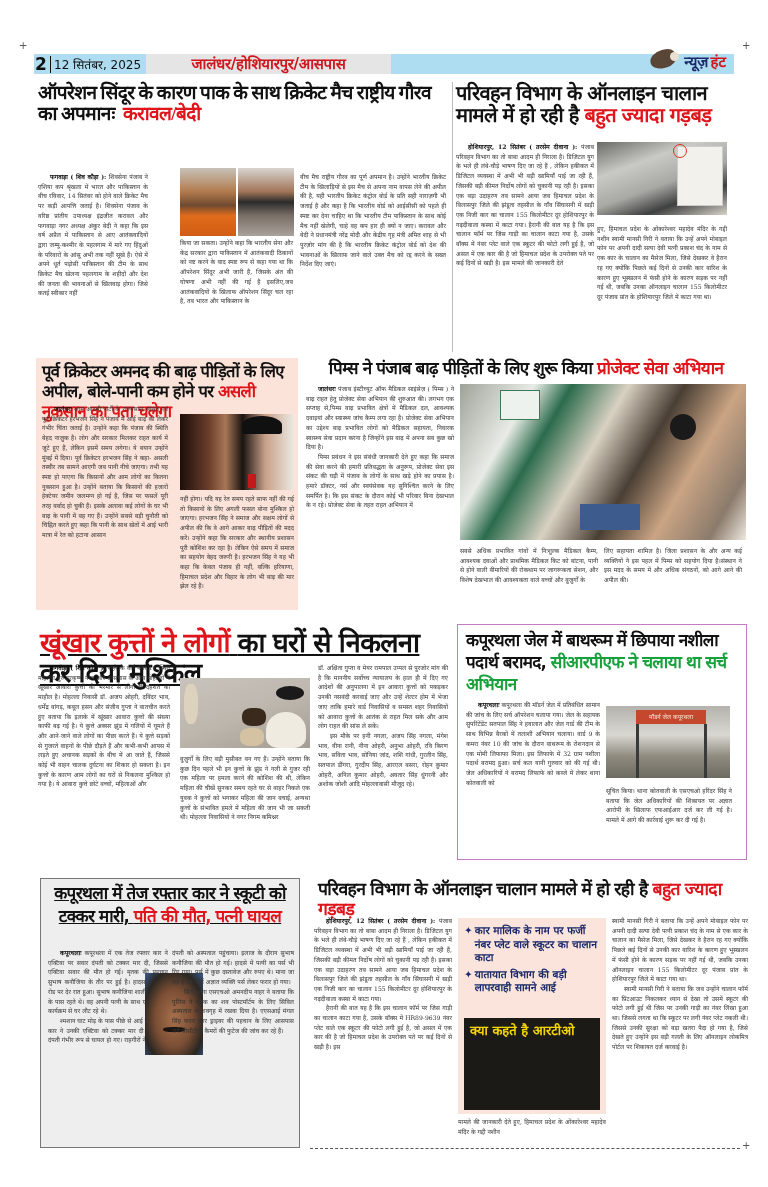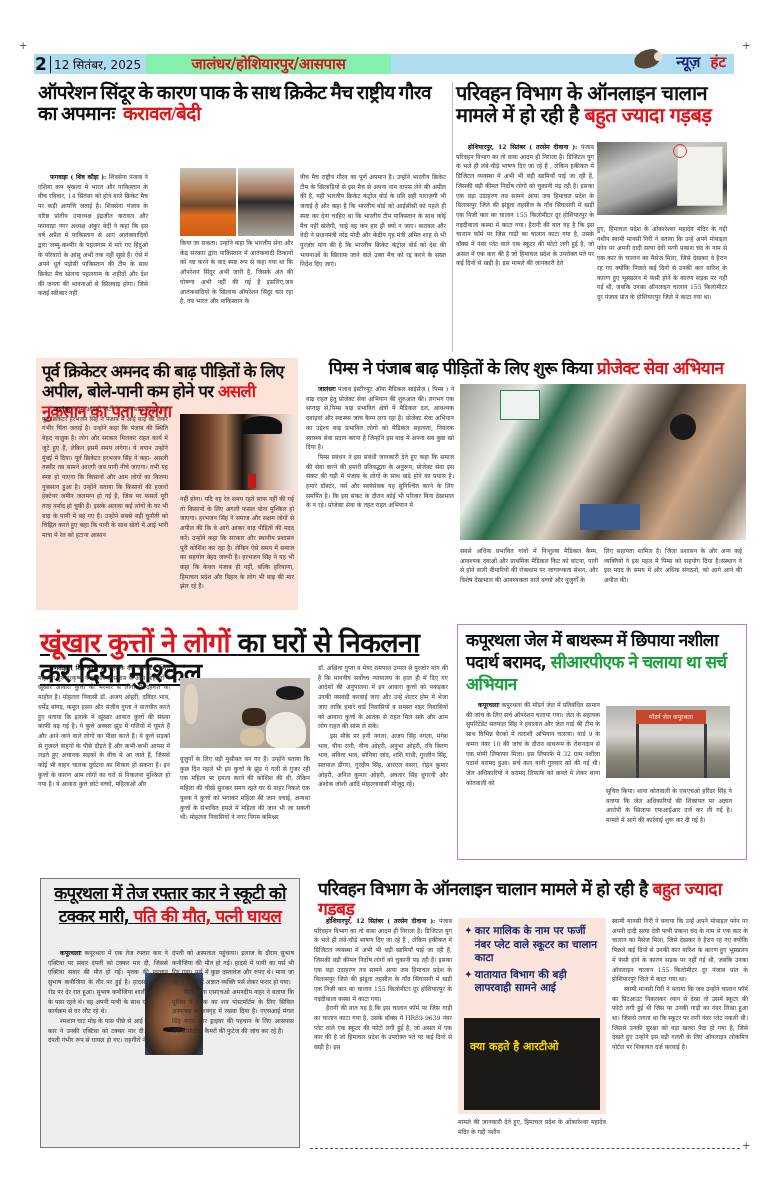--- a/index.html
+++ b/index.html
@@ -1,22 +1,22 @@
 <!DOCTYPE html>
 <html><head>
 <meta charset="utf-8">
 <style>
   * { box-sizing: border-box; margin: 0; padding: 0; }
   body { width: 768px; height: 1187px; background: #fff; font-family: "DejaVu Serif", serif; color: #222; position: relative; overflow: hidden; }
   .crop { position: absolute; font-family: "DejaVu Sans", sans-serif; font-size: 10px; color: #555; }
   .masthead { position: absolute; left: 34px; top: 54px; width: 700px; height: 20px; background: #aedcf0; display: flex; align-items: center; }
   .masthead .pnum { font-family: "DejaVu Sans", sans-serif; font-weight: bold; font-size: 17px; color: #111; width: 14px; text-align: center; line-height: 20px; }
   .masthead .pdate { font-family: "DejaVu Sans", sans-serif; font-size: 12px; color: #111; border-left: 1px solid #111; padding-left: 3px; margin-left: 2px; width: 100px; }
-  .masthead .section { position: absolute; left: 112px; width: 245px; height: 20px; background: #86efac; color: #d0161e; font-family: "DejaVu Sans", sans-serif; font-weight: bold; font-size: 15px; text-align: center; line-height: 20px; letter-spacing: -0.3px; }
-  .masthead .brand { position: absolute; right: 8px; top: -6px; display: flex; align-items: flex-end; gap: 10px; }
+  .masthead .section { position: absolute; left: 112px; width: 245px; height: 20px; background: #e5e5e5; color: #d0161e; font-family: "DejaVu Sans", sans-serif; font-weight: bold; font-size: 15px; text-align: center; line-height: 20px; letter-spacing: -0.3px; }
+  .masthead .brand { position: absolute; right: 8px; top: -6px; display: flex; align-items: flex-end; gap: 2px; }
   .brand .bird { width: 36px; height: 24px; position: relative; }
   .brand .bird::before { content: ""; position: absolute; left: 4px; top: 2px; width: 26px; height: 18px; background: #5a4636; border-radius: 60% 40% 50% 50%; transform: rotate(-15deg); }
   .brand .bird::after { content: ""; position: absolute; left: 24px; top: 4px; width: 9px; height: 9px; background: #e8e0d0; border-radius: 50%; }
   .brand .name1 { font-family: "DejaVu Sans", sans-serif; font-weight: bold; font-size: 15px; color: #1b2a6b; line-height: 20px; }
   .brand .name2 { font-family: "DejaVu Sans", sans-serif; font-weight: bold; font-size: 15px; color: #d0161e; line-height: 20px; text-align: right; }
 
   .hl { font-family: "DejaVu Sans Condensed", "DejaVu Sans", sans-serif; font-weight: bold; color: #111; letter-spacing: -0.6px; line-height: 1.12; position: absolute; }
   .red { color: #e0141b; }
   .green { color: #17a13a; }
   .col { position: absolute; font-size: 6.1px; line-height: 9.7px; text-align: justify; color: #333; }
@@ -180,21 +180,21 @@
     <div style="display:flex;">
       <span style="color:#1b2a6b;margin-right:2px;">✦</span>
       <span>कार मालिक के नाम पर फर्जी नंबर प्लेट वाले स्कूटर का चालान काटा</span>
     </div>
     <div style="display:flex;margin-top:3px;">
       <span style="color:#1b2a6b;margin-right:2px;">✦</span>
       <span>यातायात विभाग की बड़ी लापरवाही सामने आई</span>
     </div>
   </div>
   <div style="position:absolute;left:6px;top:100px;width:136px;height:92px;background:#1c1a17;padding:5px 6px;">
-    <div style="font-family:'DejaVu Sans',sans-serif;font-weight:bold;font-size:11px;color:#f5d400;line-height:1.2;margin-top:17px;">क्या कहते है आरटीओ</div>
+    <div style="font-family:'DejaVu Sans',sans-serif;font-weight:bold;font-size:13px;color:#f5d400;line-height:1.2;">क्या कहते है आरटीओ</div>
   </div>
 </div>
 <div class="col" style="left:458px;top:1117px;width:148px;">
   <span>मामले की जानकारी देते हुए, हिमाचल प्रदेश के ओंकारेश्वर महादेव मंदिर के गद्दी नशीन</span>
 </div>
 <div class="col" style="left:612px;top:916px;width:136px;">
   <span>स्वामी मानसी गिरी ने बताया कि उन्हें अपने मोबाइल फोन पर अपनी दादी सत्या देवी पत्नी प्रकाश चंद के नाम से एक कार के चालान का मैसेज मिला, जिसे देखकर वे हैरान रह गए क्योंकि पिछले कई दिनों से उनकी कार बारिश के कारण हुए भूस्खलन में फंसी होने के कारण सड़क पर नहीं गई थी, जबकि उनका ऑनलाइन चालान 155 किलोमीटर दूर पंजाब प्रांत के होशियारपुर जिले में काटा गया था।</span>
   <p>स्वामी मानसी गिरी ने बताया कि जब उन्होंने चालान फॉर्म का प्रिंटआउट निकलकर ध्यान से देखा तो उसमें स्कूटर की फोटो लगी हुई थी जिस पर उनकी गाड़ी का नंबर लिखा हुआ था। जिससे लगता था कि स्कूटर पर लगी नंबर प्लेट नकली थी। जिससे उनकी सुरक्षा को बड़ा खतरा पैदा हो गया है, जिसे देखते हुए उन्होंने इस बड़ी गलती के लिए ऑनलाइन लोकमित्र पोर्टल पर शिकायत दर्ज करवाई है।</p>
 </div>
 

